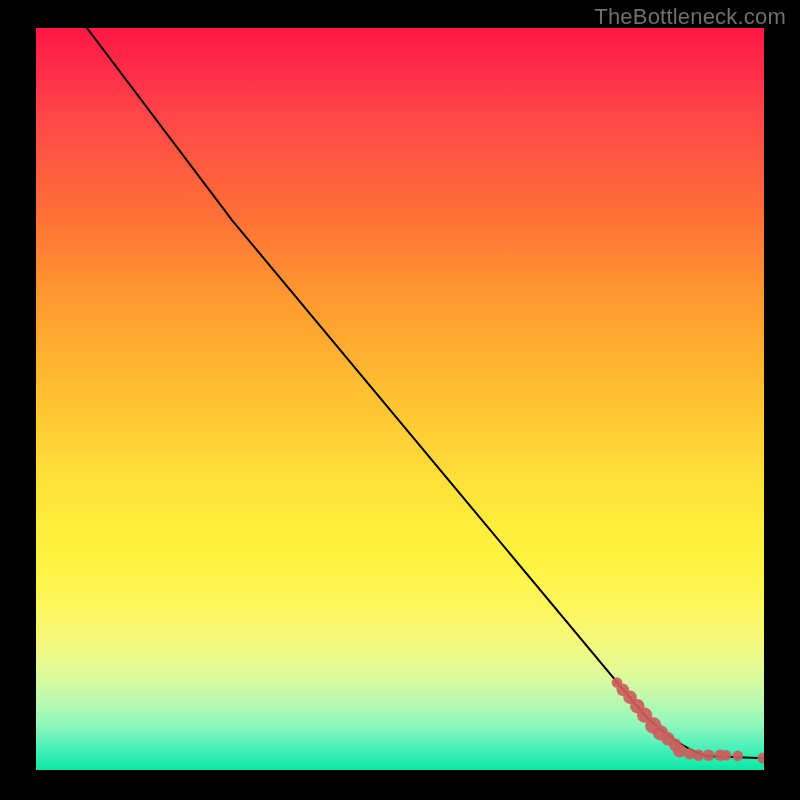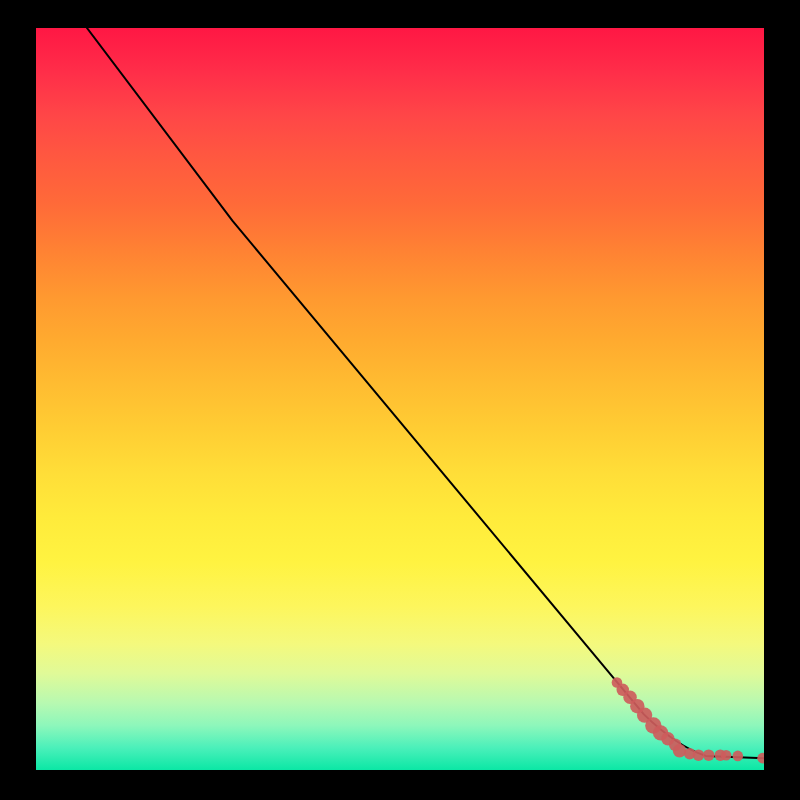--- a/index.html
+++ b/index.html
@@ -62,20 +62,21 @@
     top: 0;
     width: 100%;
     height: 100%;
     z-index: 3;
   }
 </style>
 </head>
 <body>
 
 <div class="outer">
+  <div class="attribution">TheBottleneck.com</div>
   <div class="plot">
     <svg class="overlay" viewBox="0 0 728 742" preserveAspectRatio="none">
       <path id="curve-path" fill="none" d="M 50.96000000000001 0 L 196.56 192.91999999999996 L 607.88 686.35 Q 640.64 718.256 669.76 727.902 L 728 730.128" stroke="#000000" stroke-width="2" stroke-linecap="round"></path>
       <g id="points-group">
           <circle cx="580.944" cy="654.444" r="5.28" fill="#cd5c5c" fill-opacity="0.92"></circle>
           <circle cx="586.7679999999999" cy="661.864" r="6.24" fill="#cd5c5c" fill-opacity="0.92"></circle>
           <circle cx="594.048" cy="669.284" r="6.72" fill="#cd5c5c" fill-opacity="0.92"></circle>
           <circle cx="601.328" cy="678.188" r="7.199999999999999" fill="#cd5c5c" fill-opacity="0.92"></circle>
           <circle cx="608.608" cy="687.092" r="7.68" fill="#cd5c5c" fill-opacity="0.92"></circle>
           <circle cx="617.3439999999999" cy="697.48" r="8.16" fill="#cd5c5c" fill-opacity="0.92"></circle>

